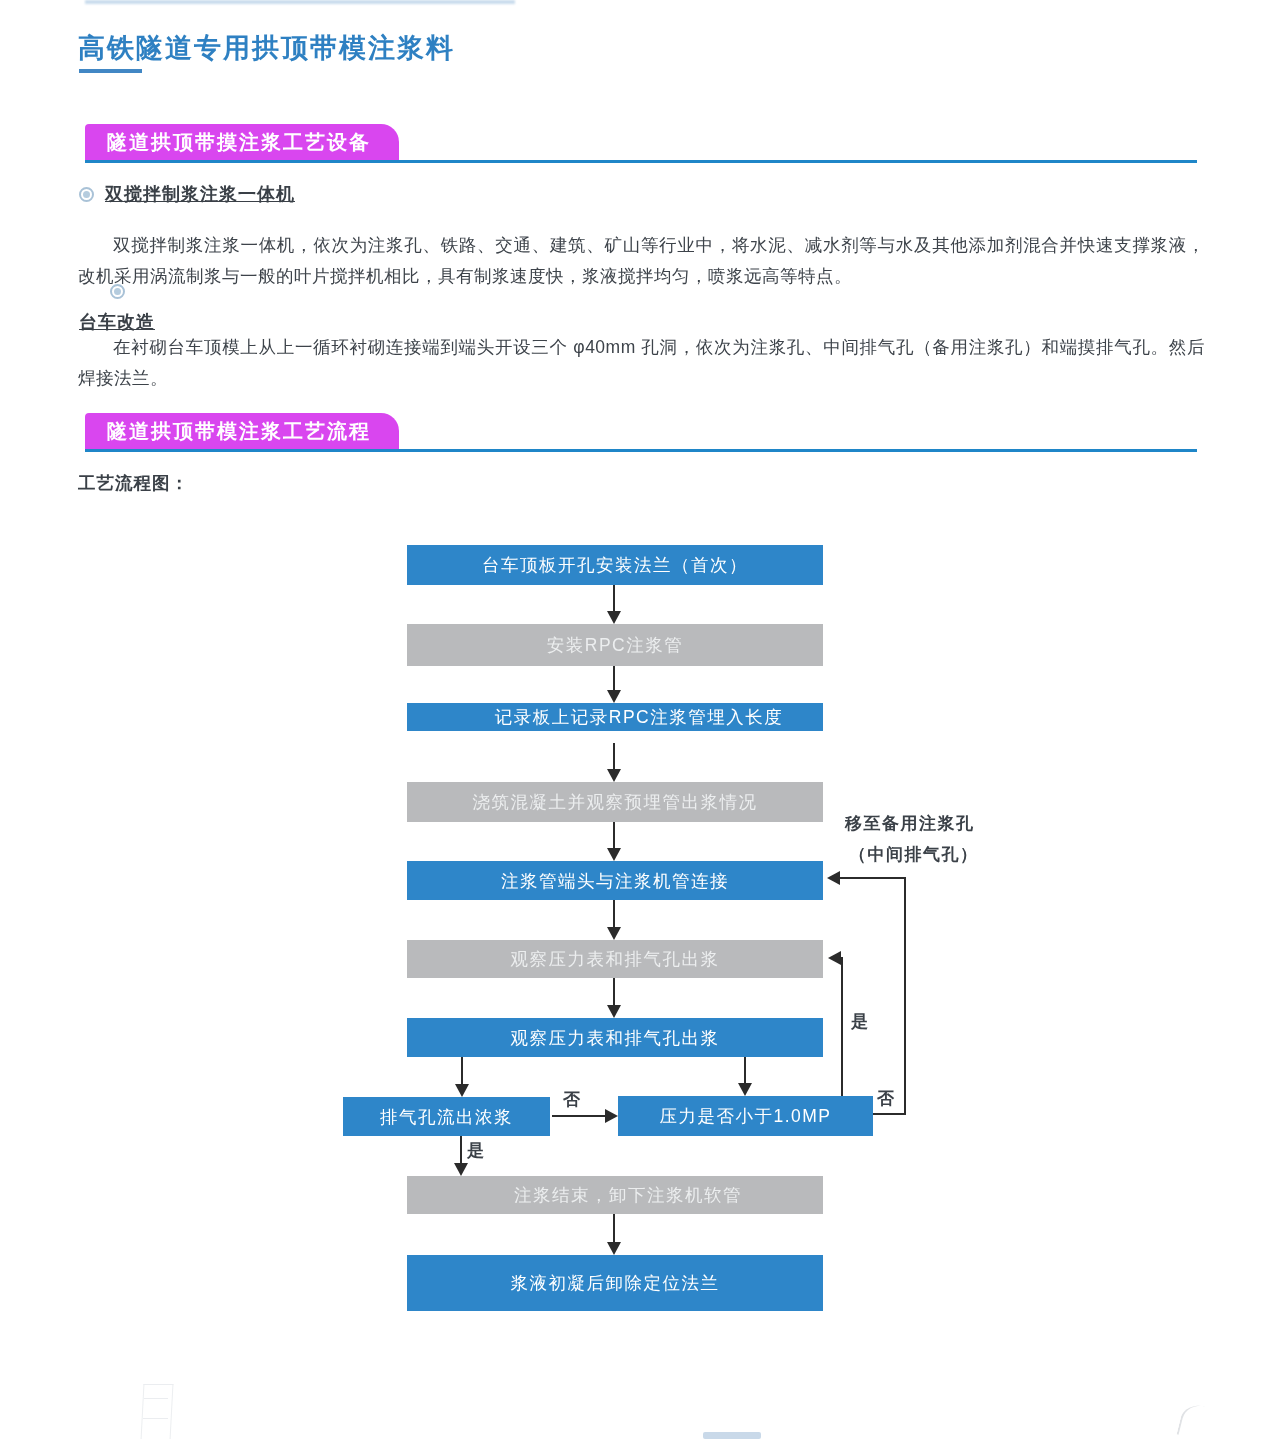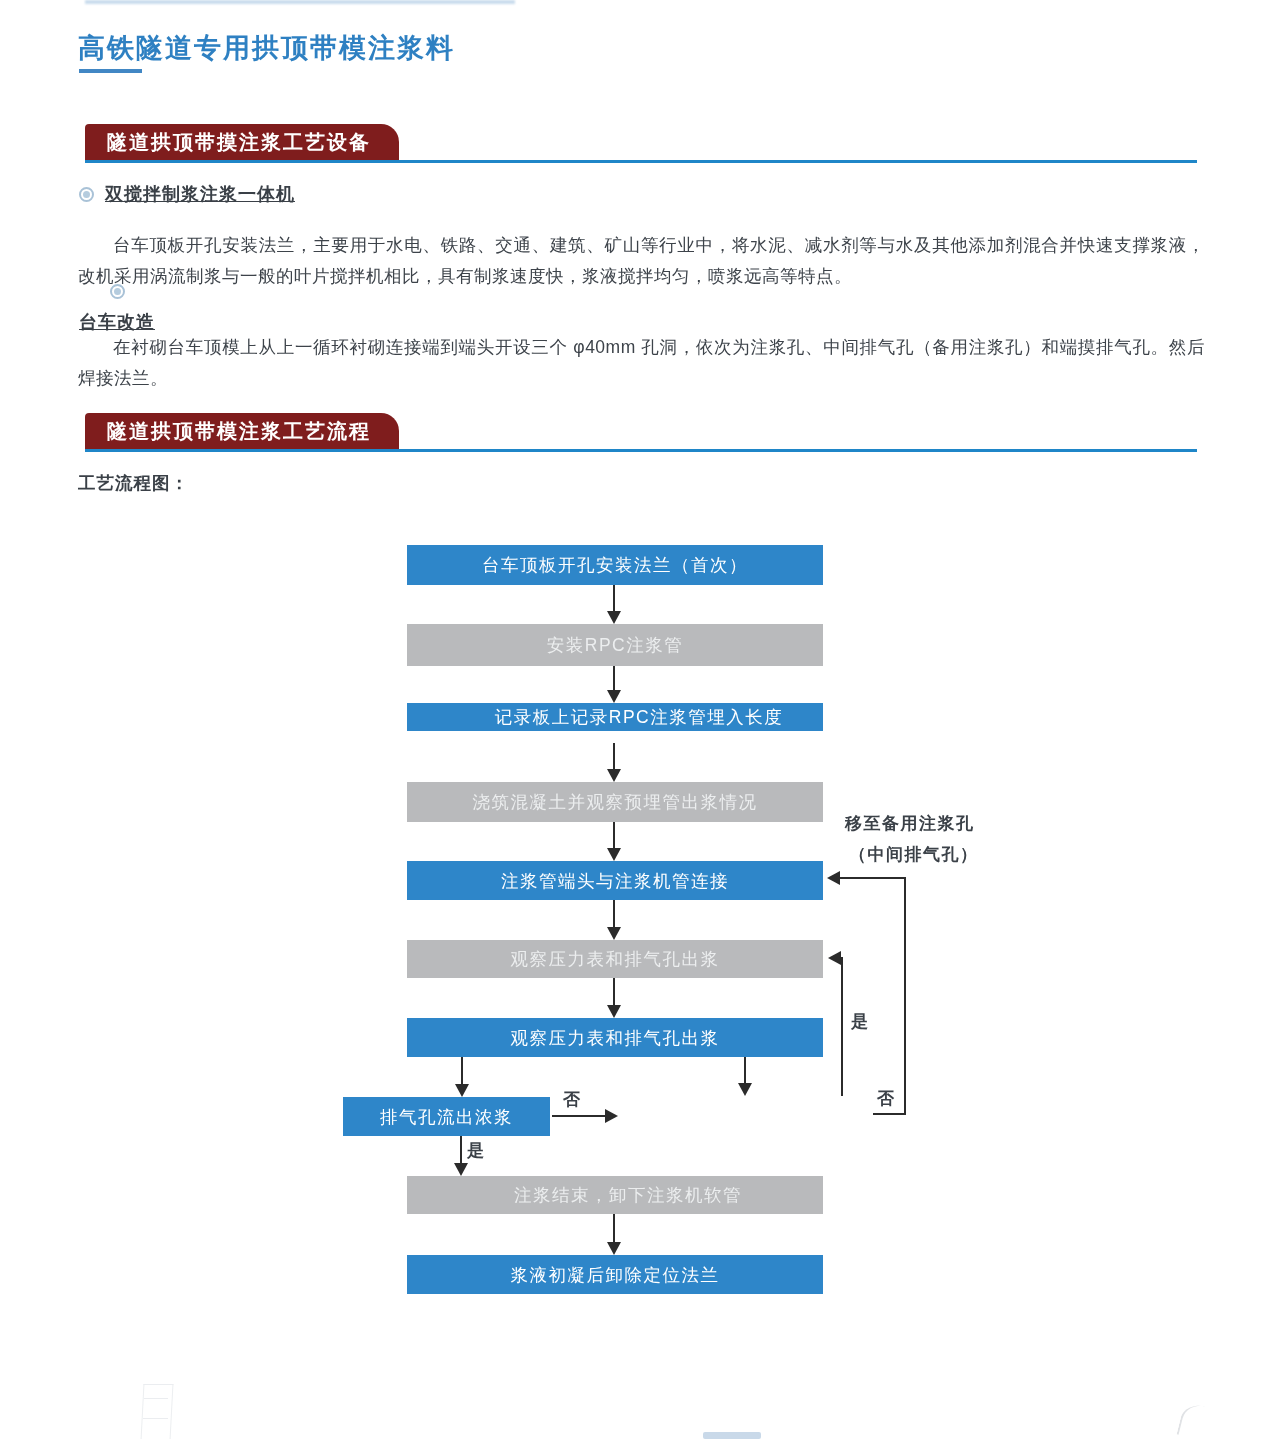--- a/index.html
+++ b/index.html
@@ -6,21 +6,21 @@
   .page{
     position:relative;width:1280px;height:1439px;background:#ffffff;overflow:hidden;
     font-family:"Liberation Sans","DejaVu Sans",sans-serif;
   }
   .page-title{position:absolute;left:78px;top:12px;font-size:27px;font-weight:bold;color:#2e80c2;letter-spacing:2px;}
   .title-underline{position:absolute;left:79px;top:69px;width:63px;height:4px;background:#4187c4;}
   .top-artifact{position:absolute;left:85px;top:0;width:430px;height:4px;background:rgba(77,140,197,0.30);filter:blur(1px);}
 
   .badge{
     position:absolute;left:85px;height:37px;line-height:37px;padding:0 28px 0 22px;
-    background:#7f1d1d;color:#ffffff;font-weight:bold;font-size:20px;letter-spacing:2px;
+    background:#d946ef;color:#ffffff;font-weight:bold;font-size:20px;letter-spacing:2px;
     border-radius:4px 18px 0 0;white-space:nowrap;
   }
   .badge-line{position:absolute;left:85px;width:1112px;height:3px;background:#1f86c8;}
   #badge1{top:124px;}      #badge1-line{top:160px;}
   #badge2{top:413px;}      #badge2-line{top:449px;}
 
   .bullet{position:absolute;left:79px;display:flex;align-items:center;gap:11px;}
   #bullet1{top:182px;} #bullet2{top:284px;flex-direction:column;}
   .ring{width:15px;height:15px;border-radius:50%;border:2px solid #a9c2d7;box-sizing:border-box;position:relative;flex:0 0 auto;}
   .ring::after{content:"";position:absolute;left:2px;top:2px;right:2px;bottom:2px;border-radius:50%;background:#b5ccde;}
@@ -43,21 +43,21 @@
   #n0{left:407px;top:545px;width:416px;height:40px;}
   #n1{left:407px;top:624px;width:416px;height:42px;}
   #n2{left:407px;top:703px;width:416px;height:28px;padding-left:48px;}
   #n3{left:407px;top:782px;width:416px;height:40px;}
   #n4{left:407px;top:861px;width:416px;height:39px;}
   #n5{left:407px;top:940px;width:416px;height:38px;}
   #n6{left:407px;top:1018px;width:416px;height:39px;}
   #n7{left:343px;top:1097px;width:207px;height:39px;}
   #n8{left:618px;top:1096px;width:255px;height:40px;}
   #n9{left:407px;top:1176px;width:416px;height:38px;padding-left:26px;}
-  #n10{left:407px;top:1255px;width:416px;height:39px;}
+  #n10{left:407px;top:1255px;width:416px;height:56px;}
 
   .vline{position:absolute;width:2px;background:#2b2b2b;}
   .hline{position:absolute;height:2px;background:#2b2b2b;}
   .ah{position:absolute;width:0;height:0;}
   .ah-down{border-left:7px solid transparent;border-right:7px solid transparent;border-top:13px solid #2b2b2b;}
   .ah-right{border-top:7px solid transparent;border-bottom:7px solid transparent;border-left:13px solid #2b2b2b;}
   .ah-left{border-top:7px solid transparent;border-bottom:7px solid transparent;border-right:13px solid #2b2b2b;}
 
   .flow-label{position:absolute;font-size:17px;font-weight:bold;color:#3b4148;}
   .ann{position:absolute;font-size:17px;font-weight:bold;color:#3b4148;letter-spacing:1.5px;white-space:nowrap;}
@@ -78,40 +78,41 @@
   <h1 class="page-title">高铁隧道专用拱顶带模注浆料</h1>
   <div class="title-underline"></div>
 
   <div class="badge" id="badge1">隧道拱顶带摸注浆工艺设备</div>
   <div class="badge-line" id="badge1-line"></div>
 
   <div class="bullet" id="bullet1">
     <span class="ring"></span>
     <span class="bullet-heading">双搅拌制浆注浆一体机</span>
   </div>
-  <p class="para" id="para1">台车顶板开孔安装法兰，主要用于水电、铁路、交通、建筑、矿山等行业中，将水泥、减水剂等与水及其他添加剂混合并快速支撑浆液，改机采用涡流制浆与一般的叶片搅拌机相比，具有制浆速度快，浆液搅拌均匀，喷浆远高等特点。</p>
+  <p class="para" id="para1">双搅拌制浆注浆一体机，依次为注浆孔、铁路、交通、建筑、矿山等行业中，将水泥、减水剂等与水及其他添加剂混合并快速支撑浆液，改机采用涡流制浆与一般的叶片搅拌机相比，具有制浆速度快，浆液搅拌均匀，喷浆远高等特点。</p>
 
   <div class="bullet" id="bullet2">
     <span class="ring"></span>
     <span class="bullet-heading">台车改造</span>
   </div>
   <p class="para" id="para2">在衬砌台车顶模上从上一循环衬砌连接端到端头开设三个 φ40mm 孔洞，依次为注浆孔、中间排气孔（备用注浆孔）和端摸排气孔。然后焊接法兰。</p>
 
   <div class="badge" id="badge2">隧道拱顶带模注浆工艺流程</div>
   <div class="badge-line" id="badge2-line"></div>
   <div class="flow-title">工艺流程图：</div>
 
   <div class="node blue" id="n0">台车顶板开孔安装法兰（首次）</div>
   <div class="node gray" id="n1">安装RPC注浆管</div>
   <div class="node blue" id="n2">记录板上记录RPC注浆管埋入长度</div>
   <div class="node gray" id="n3">浇筑混凝土并观察预埋管出浆情况</div>
   <div class="node blue" id="n4">注浆管端头与注浆机管连接</div>
   <div class="node gray" id="n5">观察压力表和排气孔出浆</div>
   <div class="node blue" id="n6">观察压力表和排气孔出浆</div>
   <div class="node blue" id="n7">排气孔流出浓浆</div>
+  <div class="node blue" id="n8">压力是否小于1.0MP</div>
   <div class="node gray" id="n9">注浆结束，卸下注浆机软管</div>
   <div class="node blue" id="n10">浆液初凝后卸除定位法兰</div>
 
   <div class="vline" style="left:613px;top:585px;height:26px;"></div>
   <div class="ah ah-down" style="left:607px;top:611px;"></div>
   <div class="vline" style="left:613px;top:666px;height:24px;"></div>
   <div class="ah ah-down" style="left:607px;top:690px;"></div>
   <div class="vline" style="left:613px;top:743px;height:26px;"></div>
   <div class="ah ah-down" style="left:607px;top:769px;"></div>
   <div class="vline" style="left:613px;top:822px;height:26px;"></div>

